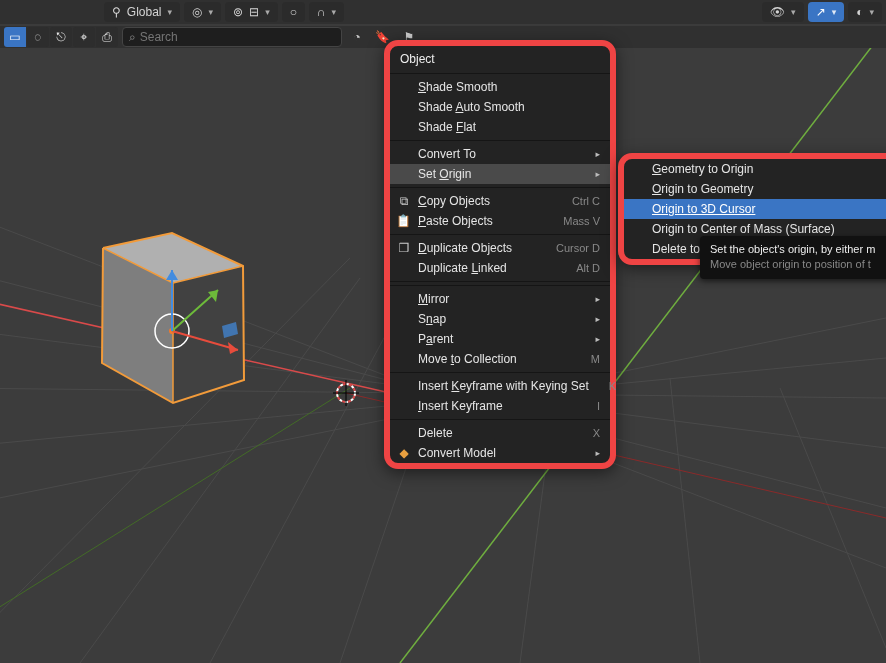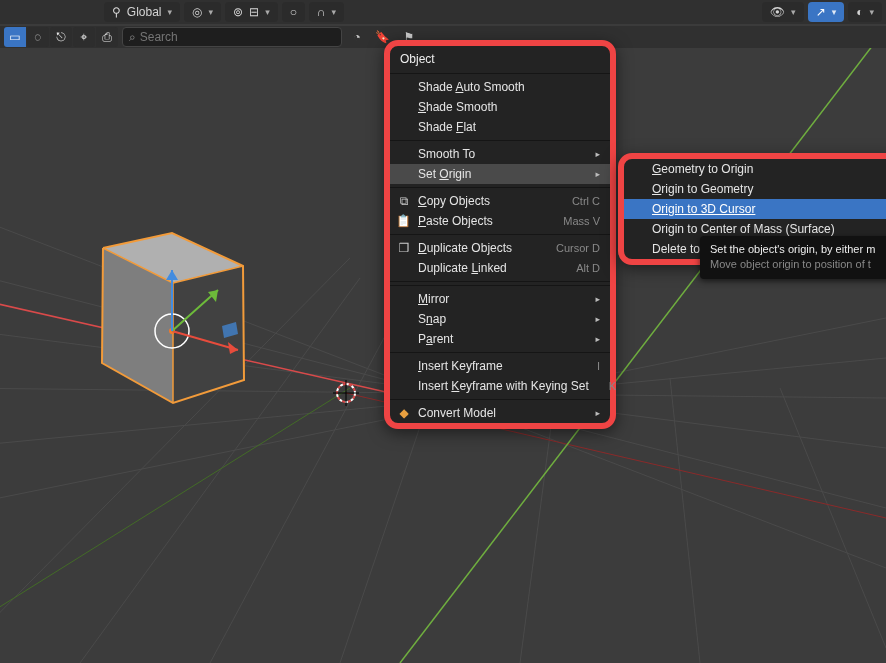--- a/index.html
+++ b/index.html
@@ -185,34 +185,34 @@
     <line x1="346" y1="332" x2="346" y2="358" stroke="#000" stroke-width="1"></line>
     <line x1="333" y1="345" x2="359" y2="345" stroke="#000" stroke-width="1"></line>
   </g>
 </svg>
 </div>
 
 <div class="menu" style="left:384px; top:40px; width:232px;">
   <div class="title">Object</div>
   <div class="sep"></div>
   <div class="item">
+    <span><span class="u">S</span><span></span>hade Smooth</span>
+
+  </div>
+  <div class="item">
     <span>Shade <span class="u">A</span>uto Smooth</span>
 
   </div>
   <div class="item">
-    <span><span class="u">S</span><span></span>hade Smooth</span>
-
-  </div>
-  <div class="item">
     <span>Shade <span class="u">F</span>lat</span>
 
   </div>
   <div class="sep"></div>
   <div class="item">
-    <span>Smooth To</span>
+    <span>Convert To</span>
     <span class="arrow">▸</span>
   </div>
   <div class="item active">
     <span>Set <span class="u">O</span>rigin</span>
 
     <span class="arrow">▸</span>
   </div>
   <div class="sep"></div>
   <div class="item">
     <span class="ico">⧉</span>
@@ -248,32 +248,41 @@
   <div class="item">
     <span>S<span class="u">n</span>ap</span>
 
     <span class="arrow">▸</span>
   </div>
   <div class="item">
     <span>P<span class="u">a</span>rent</span>
 
     <span class="arrow">▸</span>
   </div>
-  <div class="sep"></div>
+  <div class="item">
+    <span>Move <span class="u">t</span>o Collection</span>
+
+    <span class="sc">M</span>
+  </div>
+  <div class="sep"></div>
+  <div class="item">
+    <span>Insert <span class="u">K</span>eyframe with Keying Set</span>
+
+    <span class="sc">K</span>
+  </div>
   <div class="item">
     <span><span class="u">I</span>nsert Keyframe</span>
 
     <span class="sc">I</span>
   </div>
-  <div class="item">
-    <span>Insert <span class="u">K</span>eyframe with Keying Set</span>
-
-    <span class="sc">K</span>
-  </div>
-  <div class="sep"></div>
+  <div class="sep"></div>
+  <div class="item">
+    <span>Delete</span>
+    <span class="sc">X</span>
+  </div>
   <div class="item">
     <span class="ico" style="color:#e9a040">◆</span>
     <span>Convert Model</span>
     <span class="arrow">▸</span>
   </div>
 </div>
 
 <div class="menu" style="left:618px; top:153px; width:288px;">
   <div class="item">
     <span><span class="u">G</span>eometry to Origin</span>

